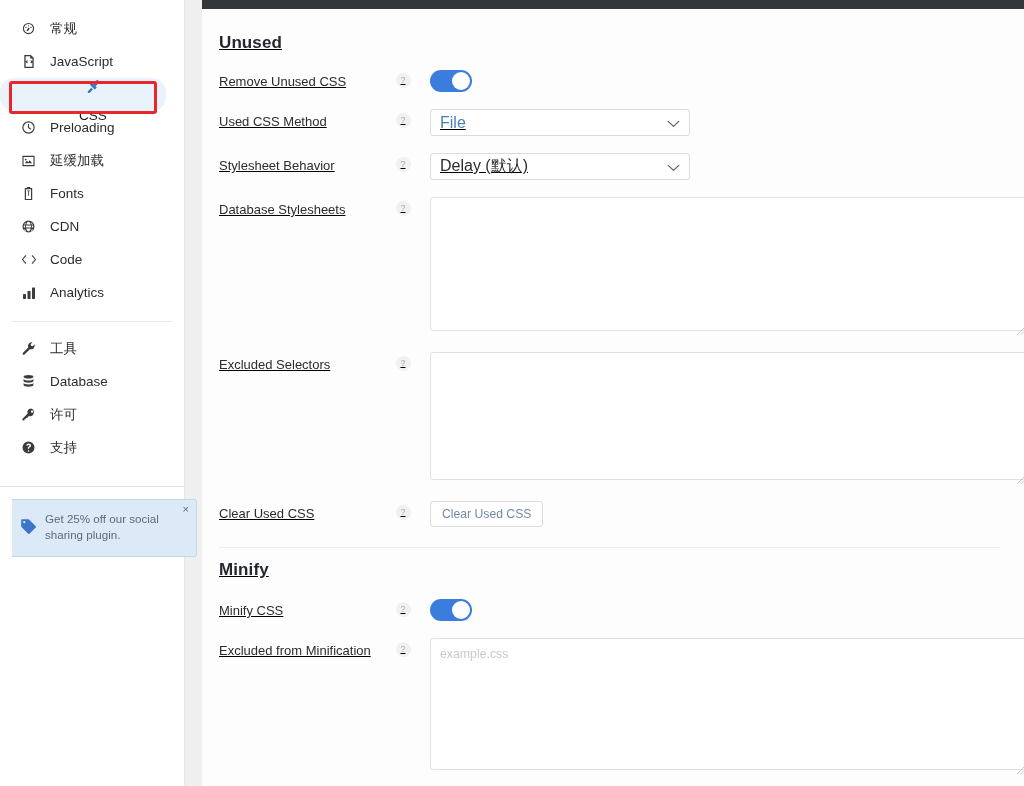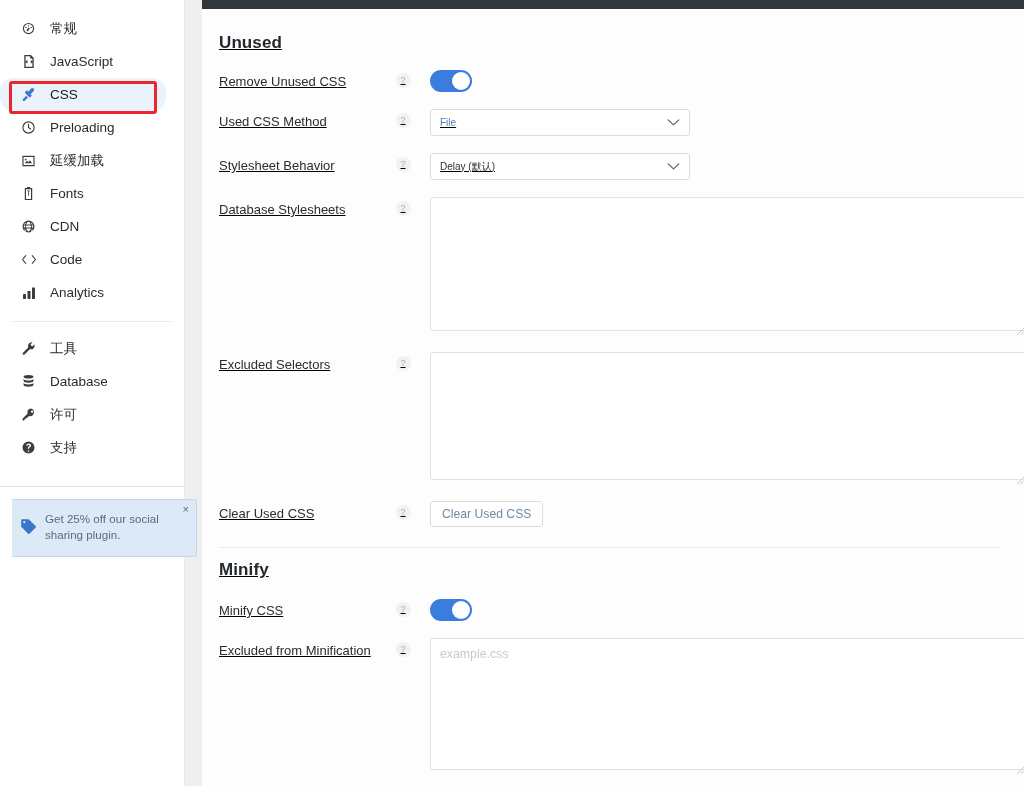--- a/index.html
+++ b/index.html
@@ -47,20 +47,21 @@
     display:flex; align-items:center; justify-content:center;
     color:#3c3c3c;
     flex: 0 0 17px;
   }
   .nav-item .ico svg { display:block; }
   .nav-item.active {
     background: #eaf2fb;
     color:#1b1b1b;
     width: 166px;
     border-radius: 14px;
+    flex-direction: column;
   }
   .nav-item.active .ico { color:#3b76c9; }
 
   
   .annot-rect {
     position:absolute;
     left: 9px; top: 81px;
     width: 148px; height: 33px;
     border: 3px solid #e8262b;
     border-radius: 3px;
@@ -179,21 +180,21 @@
   
   .select {
     position: relative;
     width: 260px;
     height: 27px;
     border: 1px solid #dcdcdc;
     border-radius: 3px;
     background:#fff;
     display:flex; align-items:center;
     padding: 0 26px 0 9px;
-    font-size: 10px;
+    font-size: 16px;
     cursor: pointer;
   }
   .select.blue-text { color:#4a7fb5; }
   .select.dark-text { color:#2c2c2c; }
   .select .chev {
     position:absolute; right: 9px; top: 50%;
     transform: translateY(-50%);
     color:#5a6573;
   }
 

